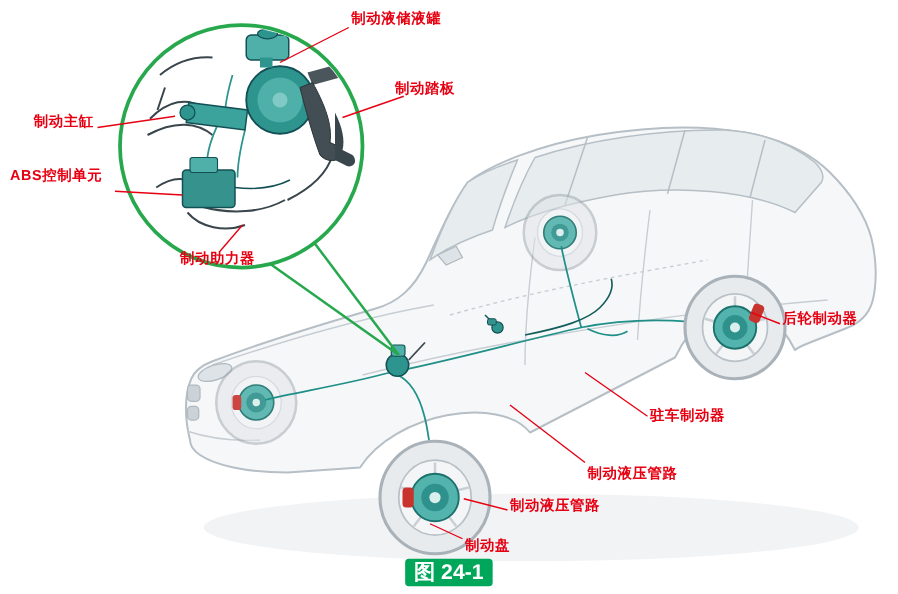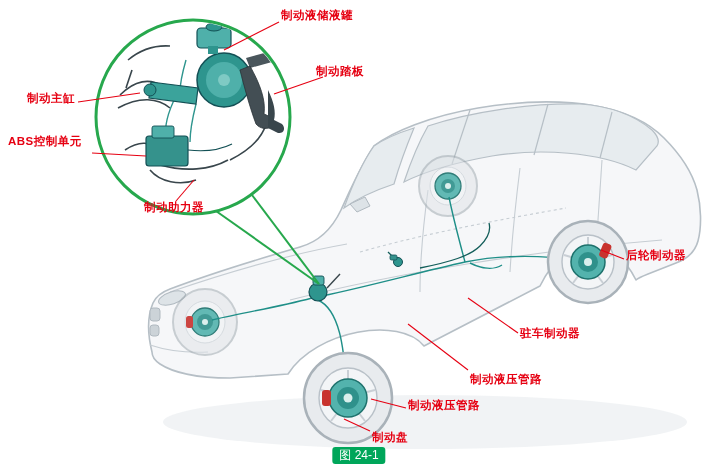--- a/index.html
+++ b/index.html
@@ -10,21 +10,21 @@
   .art{position:absolute;left:0;top:0;}
   .lbl{
     position:absolute;color:#e60012;font-size:11.5px;font-weight:600;
     white-space:nowrap;letter-spacing:.5px;line-height:1;
   }
   .caption{
     position:absolute;left:50%;top:447px;transform:translateX(-50%);
     display:flex;align-items:center;gap:7px;
   }
   .caption .badge{
-    background:#00a65a;color:#ffffff;font-size:12px;font-weight:400;
+    background:#00a65a;color:#ffffff;font-size:17px;font-weight:700;
     padding:2px 7px 3px 7px;border-radius:3px;line-height:1;
   }
   .caption .title{
     color:#111111;font-size:12.5px;font-weight:700;line-height:1;letter-spacing:.5px;
   }
 </style>
 </head>
 <body>
 
 <div class="stage">

